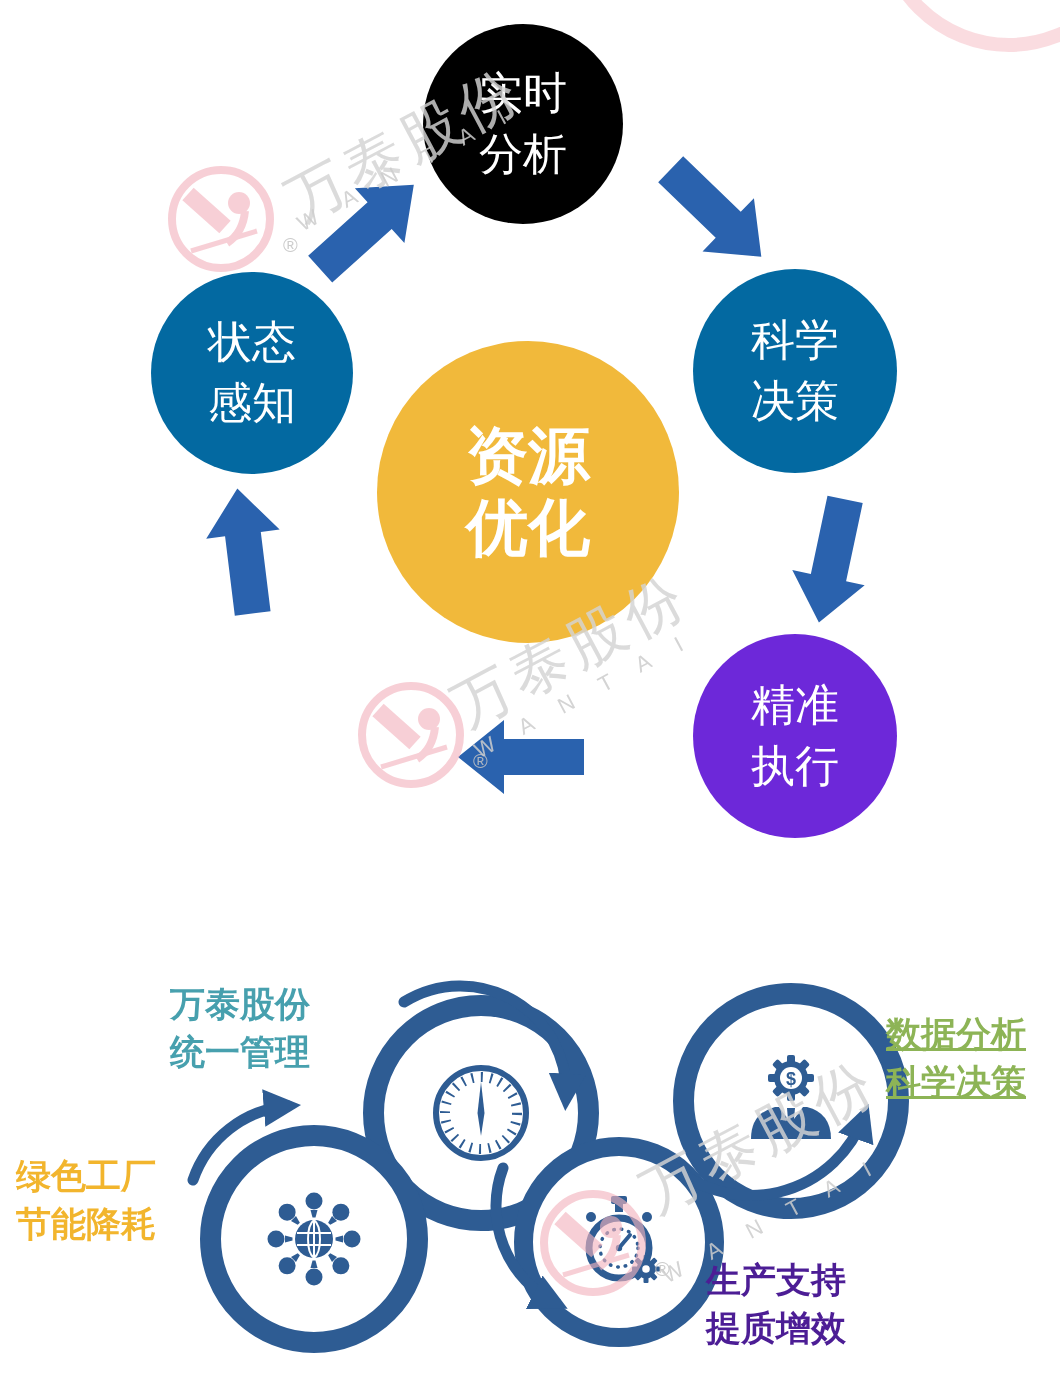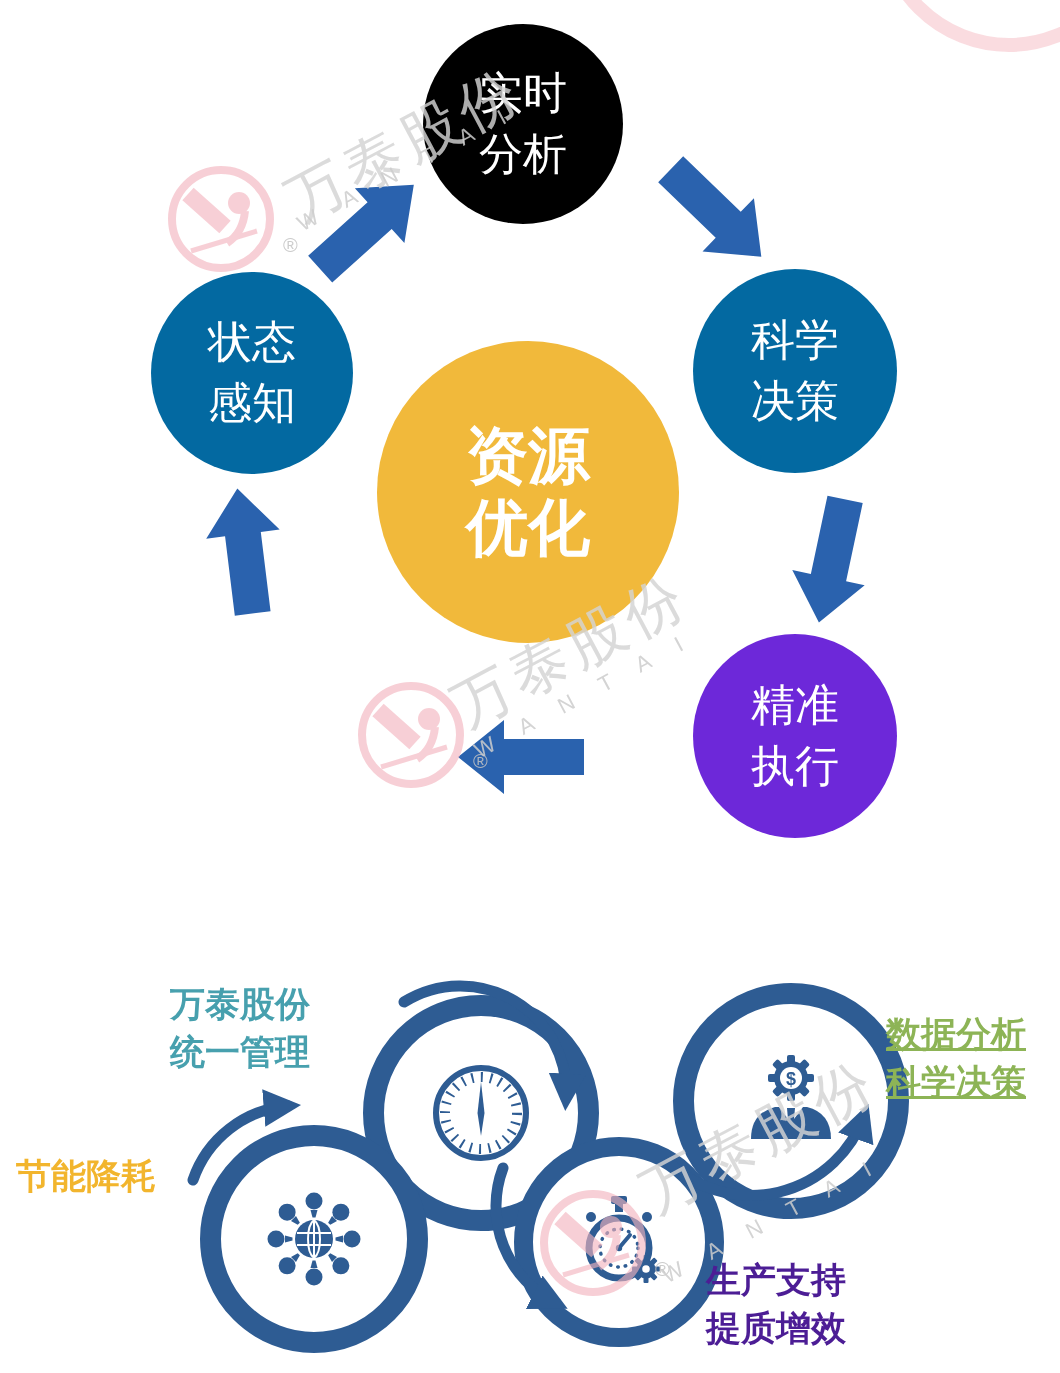--- a/index.html
+++ b/index.html
@@ -190,20 +190,21 @@
 
   <div class="flabel" style="left: 170px; top: 980px; color: rgb(71, 160, 174);">
     <div>万泰股份</div>
     <div>统一管理</div>
   </div>
   <div class="flabel" style="left: 886px; top: 1010px; color: rgb(141, 180, 86); text-decoration: underline;">
     <div>数据分析</div>
     <div>科学决策</div>
   </div>
   <div class="flabel" style="left: 16px; top: 1152px; color: rgb(242, 181, 45);">
+    <div>绿色工厂</div>
     <div>节能降耗</div>
   </div>
   <div class="flabel" style="left: 706px; top: 1256px; color: #4c1d95;">
     <div>生产支持</div>
     <div>提质增效</div>
   </div>
 
   <svg class="wm wm-logo" style="left:161px;top:159px;" width="120" height="120" viewBox="0 0 120 120">
     <circle class="wm-logo-stroke" cx="60" cy="60" r="49" stroke-width="8"></circle>
     <line class="wm-logo-stroke" x1="27" y1="35" x2="64" y2="68" stroke-width="17"></line>

